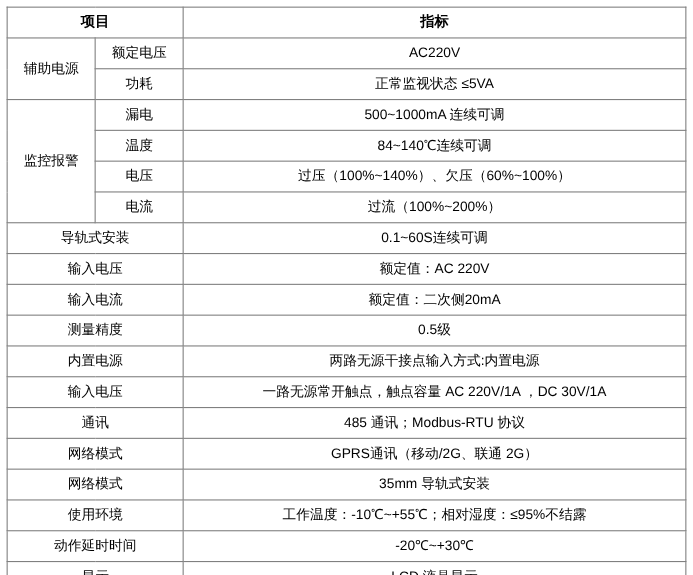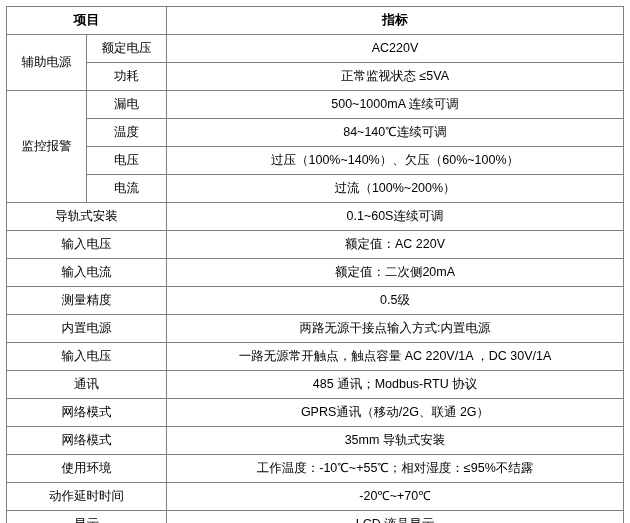--- a/index.html
+++ b/index.html
@@ -119,21 +119,21 @@
     <tr>
       <td colspan="2">网络模式</td>
       <td class="value-cell">35mm 导轨式安装</td>
     </tr>
     <tr>
       <td colspan="2">使用环境</td>
       <td class="value-cell">工作温度：-10℃~+55℃；相对湿度：≤95%不结露</td>
     </tr>
     <tr>
       <td colspan="2">动作延时时间</td>
-      <td class="value-cell">-20℃~+70℃</td>
+      <td class="value-cell">-20℃~+30℃</td>
     </tr>
     <tr>
       <td colspan="2">显示</td>
       <td class="value-cell">LCD 液晶显示</td>
     </tr>
 
   </tbody>
 </table>
 
 </body></html>

